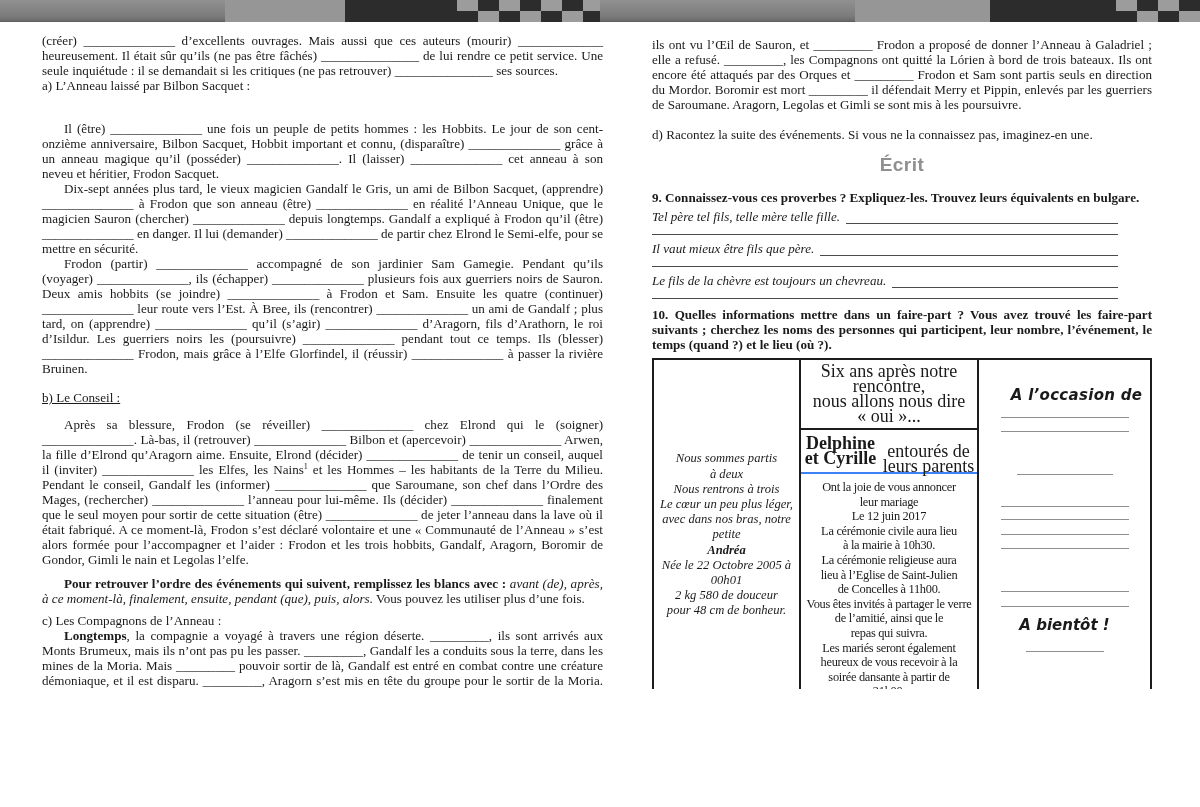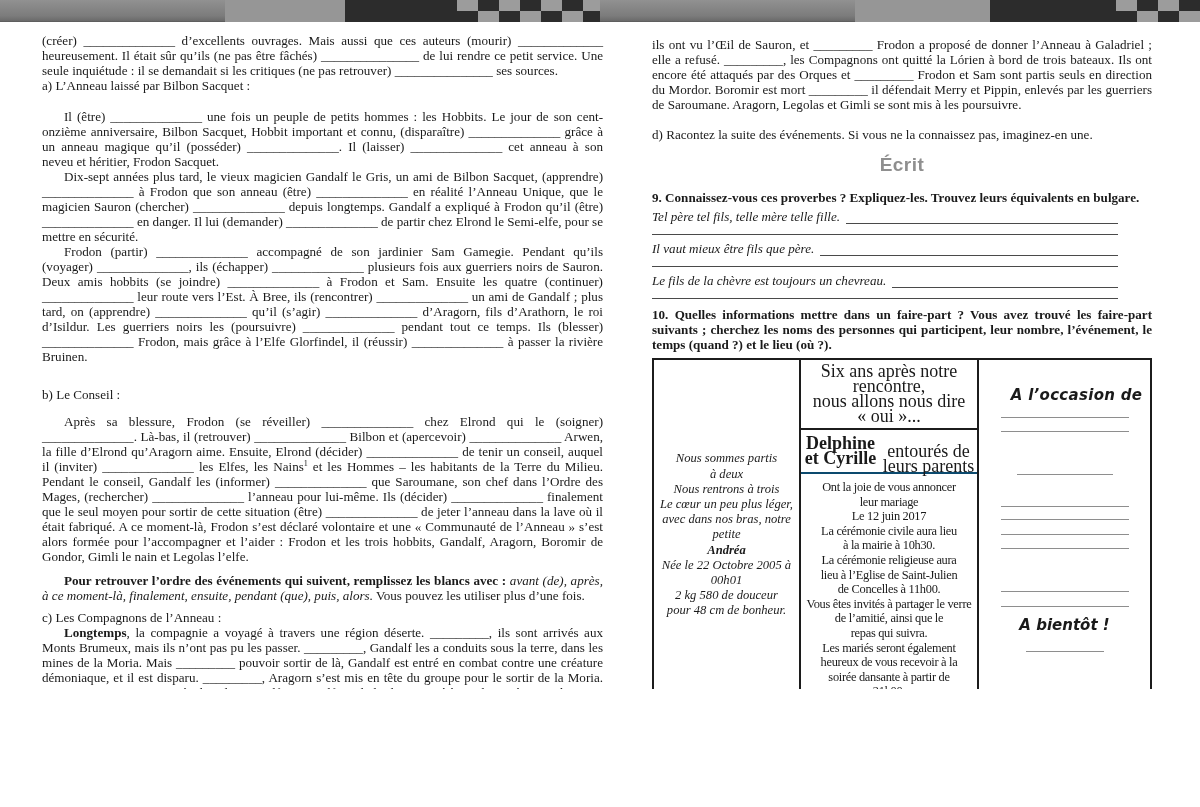--- a/index.html
+++ b/index.html
@@ -27,22 +27,22 @@
   .s5{left:600px;width:255px;} .s6{left:855px;width:135px;} .s7{left:990px;width:126px;} .s8{left:1116px;width:84px;}
 
   
   .page{position:absolute;font-size:13.1px;line-height:15px;text-align:justify;}
   .page-left{left:42px;top:33px;width:561px;height:770px;}
   .page-right{left:652px;top:37px;width:500px;height:766px;}
 
   p{margin:0;}
   .indent{text-indent:22px;}
   .mt-h8{margin-top:11px;}
-  .mt-pa1{margin-top:16px;}
-  .mt-blabel{margin-top:23px;}
+  .mt-pa1{margin-top:28px;}
+  .mt-blabel{margin-top:14px;text-decoration:underline;}
   .mt-pb{margin-top:12px;}
   .mt-instr{margin-top:9px;}
   .mt-clabel{margin-top:7px;}
   .mt-dlabel{margin-top:15px;}
   .mt-closing{margin-top:18px;}
 
   .seg-n{font-weight:normal;font-style:normal;}
   .seg-b{font-weight:bold;}
   .seg-i{font-style:italic;}
   .seg-bi{font-weight:bold;font-style:italic;}
@@ -67,21 +67,21 @@
   .mt-h10{margin-top:8px;}
 
   
   .invite{display:flex;margin-top:6px;width:500px;height:354px;border:2px solid #1c1c1c;background:#fff;}
   .invite .col{height:100%;}
   .col-birth{width:147px;border-right:2px solid #1c1c1c;display:flex;align-items:center;justify-content:center;padding:4px;}
   .birth-card{white-space:pre-line;text-align:center;font-size:12.6px;line-height:15.2px;}
   .col-wed{width:178px;border-right:2px solid #1c1c1c;display:flex;flex-direction:column;}
   .cell{white-space:pre-line;text-align:center;font-size:18px;line-height:15px;}
   .cell-intro{height:70px;border-bottom:2px solid #1c1c1c;display:flex;align-items:center;justify-content:center;}
-  .cell-names{height:44px;border-bottom:2px solid #0c4a6e;display:flex;align-items:center;justify-content:center;}
+  .cell-names{height:44px;border-bottom:2px solid #3b82f6;display:flex;align-items:center;justify-content:center;}
   .cell-details{flex:1;padding-top:6px;font-size:12.4px;line-height:14.6px;letter-spacing:-0.3px;}
   .col-blank{flex:1;position:relative;}
   .occasion{position:absolute;top:28px;left:12px;width:100%;text-align:center;font-family:"DejaVu Sans",sans-serif;font-weight:bold;font-style:italic;font-size:15px;letter-spacing:0.3px;}
   .bientot{position:absolute;top:258px;left:0;width:100%;text-align:center;font-family:"DejaVu Sans",sans-serif;font-weight:bold;font-style:italic;font-size:15px;}
   .blank{position:absolute;left:50%;transform:translateX(-50%);height:0;border-top:1px solid var(--line-gray);}
   .b-l{width:128px;} .b-m{width:96px;} .b-s{width:78px;}
   .bl1{top:57px;} .bl2{top:71px;} .bl3{top:114px;} .bl4{top:146px;} .bl5{top:159px;}
   .bl6{top:174px;} .bl7{top:188px;} .bl8{top:231px;} .bl9{top:246px;} .bl10{top:291px;}
 </style>
 </head>

